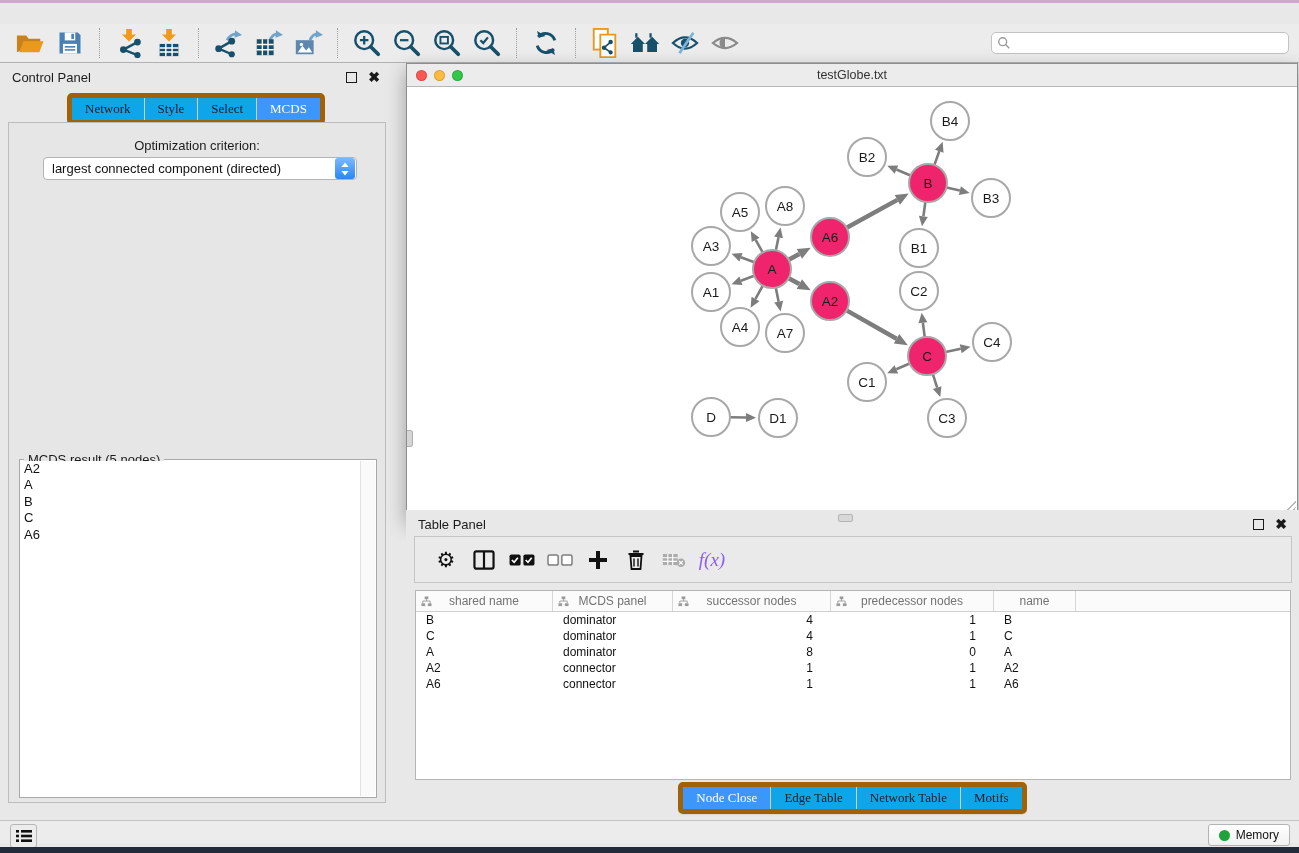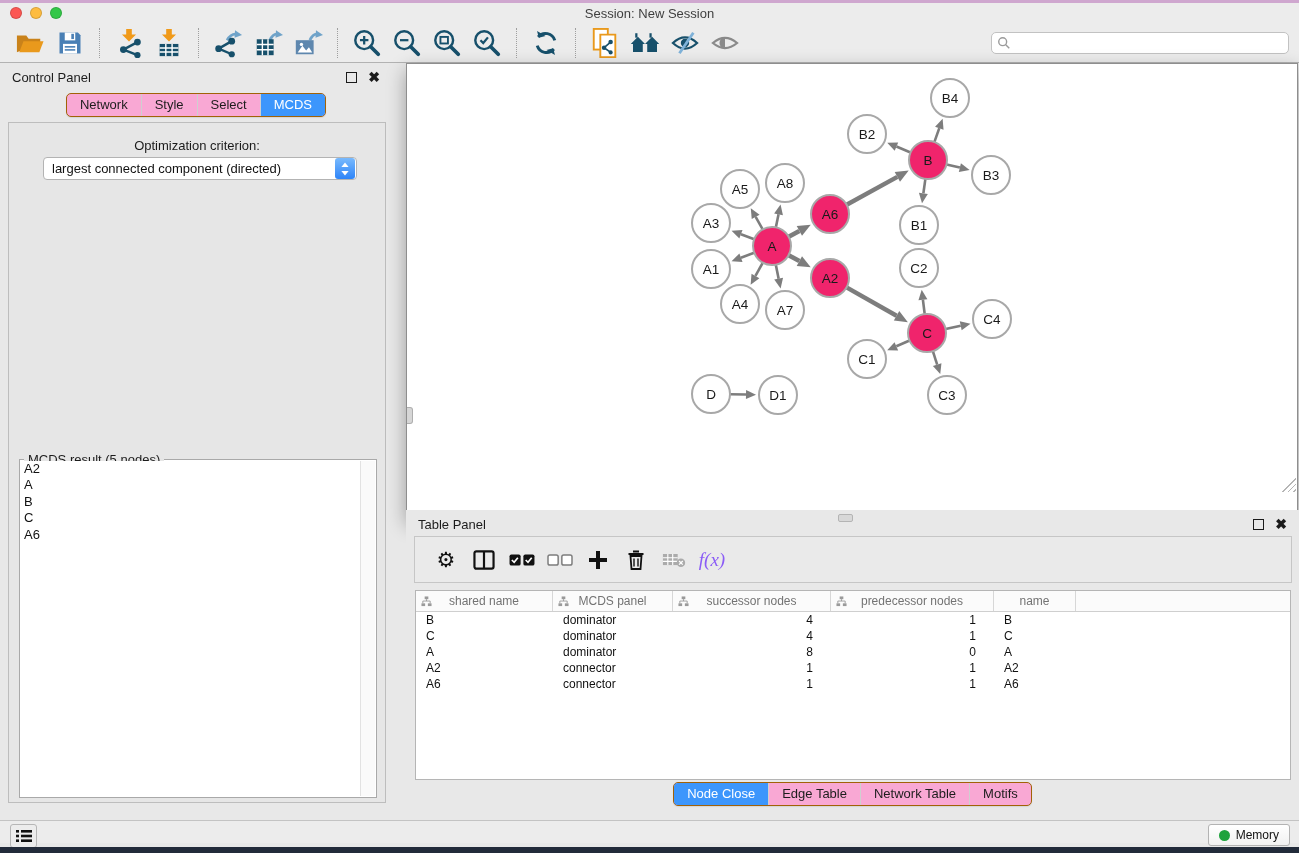--- a/index.html
+++ b/index.html
@@ -27,22 +27,22 @@
                         font-family:"Liberation Sans", sans-serif; background:transparent; }
 
   
   .control-panel { position:absolute; top:63px; left:0; width:392px; height:757px; background:#e8e8e8; }
   .panel-head { display:flex; align-items:center; padding:7px 12px 4px 12px; font-size:13px; color:#1c1c1c; }
   .panel-head .spacer { flex:1; }
   .float-box { width:11px; height:11px; border:1.6px solid #1a1a1a; margin-right:11px; }
   .close-x { font-size:14px; font-weight:bold; color:#1a1a1a; line-height:11px; }
 
   .seg-wrap { display:flex; justify-content:center; margin-top:4px; }
-  .seg { display:inline-flex; background:#f9a8d4; border:1px solid #a16207; border-radius:5px;
-         overflow:hidden; box-shadow:0 1px 1px rgba(0,0,0,.08); }
+  .seg { display:inline-flex; background:#0ea5e9; border:5px solid #a16207; border-radius:5px;
+         overflow:hidden; box-shadow:0 1px 1px rgba(0,0,0,.08);font-family:Liberation Serif, serif; }
   .seg-item { padding:3px 13px; font-size:13px; color:#1d1d1d; border-left:1px solid #cfcfcf;
               line-height:16px; white-space:nowrap; }
   .seg-item:first-child { border-left:none; }
   .seg-item.sel { background:#3c96fc; color:#fff; }
 
   .cp-body { position:absolute; left:8px; right:6px; top:59px; bottom:17px;
              border:1px solid #bdbdbd; background:#e6e6e6; }
   .opt-label { text-align:center; margin-top:15px; font-size:13px; color:#1b1b1b; }
   .combo { position:absolute; left:34px; right:28px; top:34px; height:23px; background:#fff;
            border:1px solid #b3b3b3; border-radius:4px; display:flex; align-items:center; }
@@ -112,28 +112,20 @@
                 padding:0 10px; gap:6px; font-size:12px; color:#111; }
   .mem-dot { width:11px; height:11px; border-radius:50%; }
   .bottom-strip { position:absolute; top:847px; left:0; right:0; height:6px; background:#222b3a; }
 </style>
 </head>
 <body>
 
 <div class="app">
   <div class="top-strip"></div>
 
-  <div class="titlebar">
-    <div class="lights">
-      <div class="light" style="background:#fc5753"></div>
-      <div class="light" style="background:#fdbc40"></div>
-      <div class="light" style="background:#33c748"></div>
-    </div>
-    <span>Session: New Session</span>
-  </div>
 
   <div class="toolbar">
     <div class="tb-btn">
       <svg width="30" height="28" viewBox="0 0 32 30">
         <path d="M2 25 V7 h10 l2.5 3.5 H27 v4" fill="#c9821a"></path>
         <path d="M4.5 25 L9 13 h21.5 L26 25 Z" fill="#e9991c"></path>
       </svg>
     </div>
     <div class="tb-btn">
       <svg width="28" height="28" viewBox="0 0 32 32">
@@ -303,20 +295,28 @@
             <div class="result-item">B</div>
             <div class="result-item">C</div>
             <div class="result-item">A6</div>
           </div>
         <div class="v-track"></div>
       </div>
     </div>
   </div>
 
   <div class="net-window">
+    <div class="net-titlebar">
+      <div class="mini-lights">
+        <div class="light" style="background:#fc5753"></div>
+        <div class="light" style="background:#fdbc40"></div>
+        <div class="light" style="background:#33c748"></div>
+      </div>
+      <span>testGlobe.txt</span>
+    </div>
     <div class="net-canvas">
       <svg id="graph" width="890" height="429" viewBox="0 0 890 429">
           <line x1="355.6988396225549" y1="165.43230807767586" x2="348.6651122146444" y2="152.9034811323354" stroke="#7d7d7d" stroke-width="2.6"></line>
           <polygon points="343.769764647568,144.1836432784806 352.5890392488791,150.70057472715104 344.74118518040973,155.10638753751977" fill="#7d7d7d"></polygon>
           <line x1="368.8397390458295" y1="163.39203385482625" x2="371.5330710807082" y2="150.33973245502946" stroke="#7d7d7d" stroke-width="2.6"></line>
           <polygon points="373.5539863679869,140.54606606283275 375.94022095719674,151.24914433430487 367.1259212042197,149.43032057575405" fill="#7d7d7d"></polygon>
           <line x1="347.22175155851795" y1="175.29672599747397" x2="333.94231316460133" y2="170.2897246358333" stroke="#7d7d7d" stroke-width="2.6"></line>
           <polygon points="324.5853403006634,166.76168568713538 335.5299306915154,166.07908684706123 332.35469563768726,174.50036242460536" fill="#7d7d7d"></polygon>
           <line x1="347.22175155851795" y1="188.70327400252603" x2="333.94231316460133" y2="193.7102753641667" stroke="#7d7d7d" stroke-width="2.6"></line>
           <polygon points="324.5853403006634,197.23831431286462 332.35469563768726,189.49963757539464 335.5299306915154,197.92091315293877" fill="#7d7d7d"></polygon>

